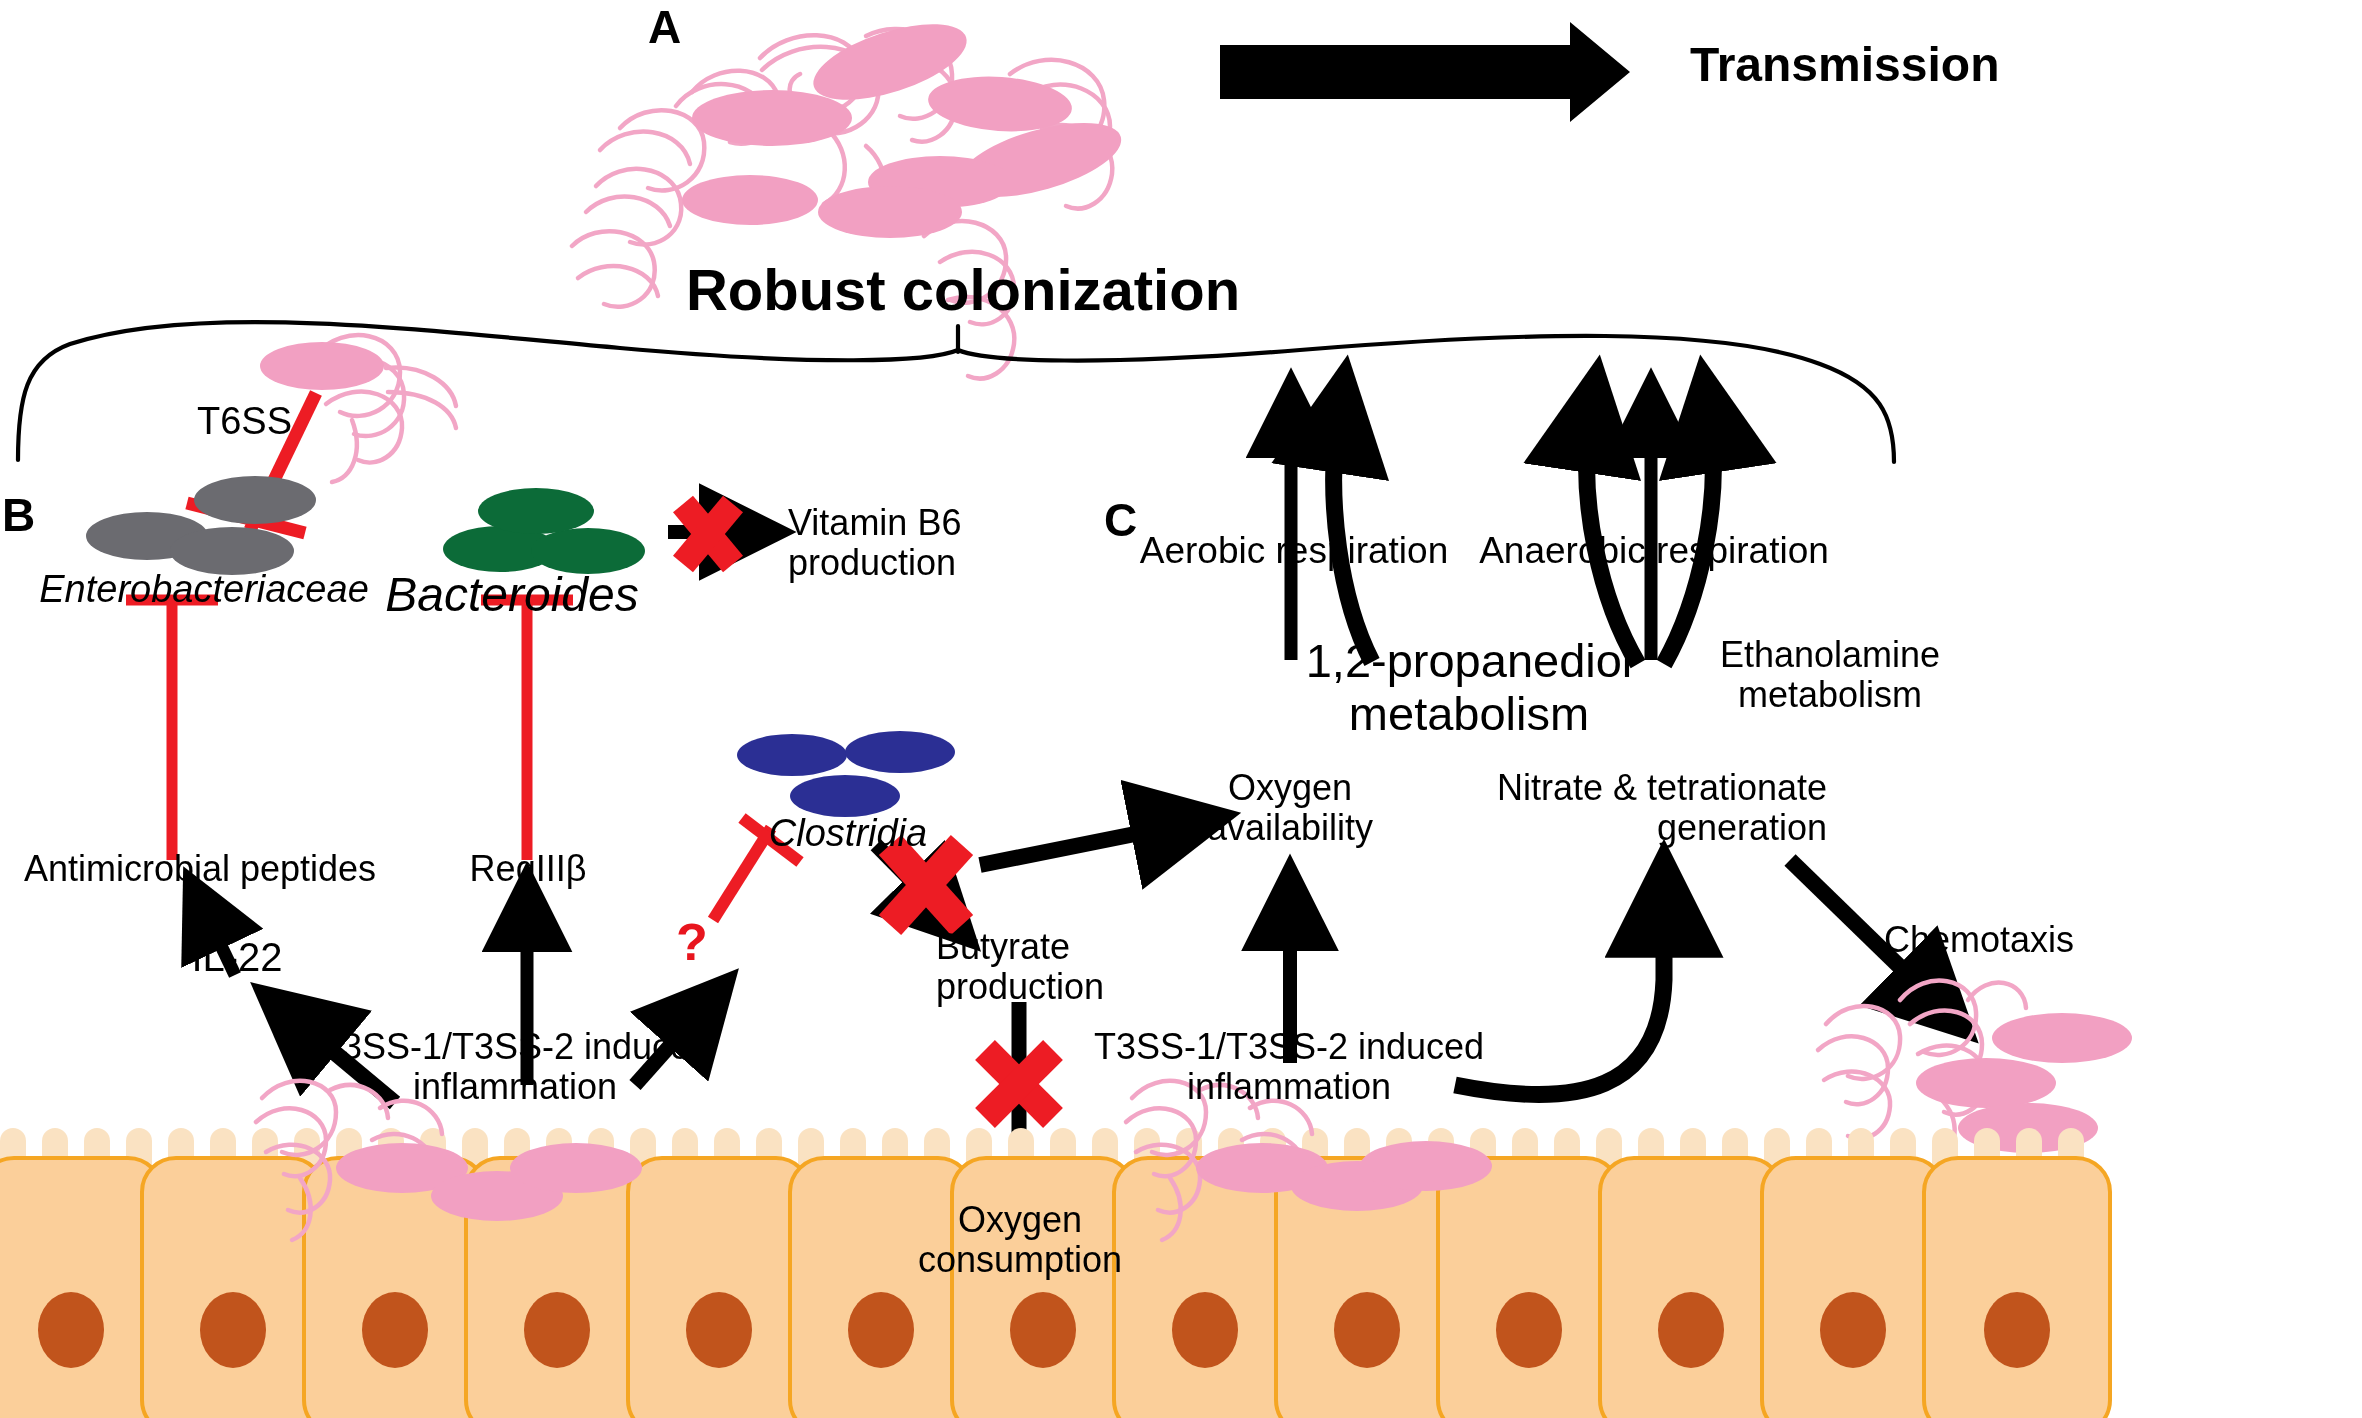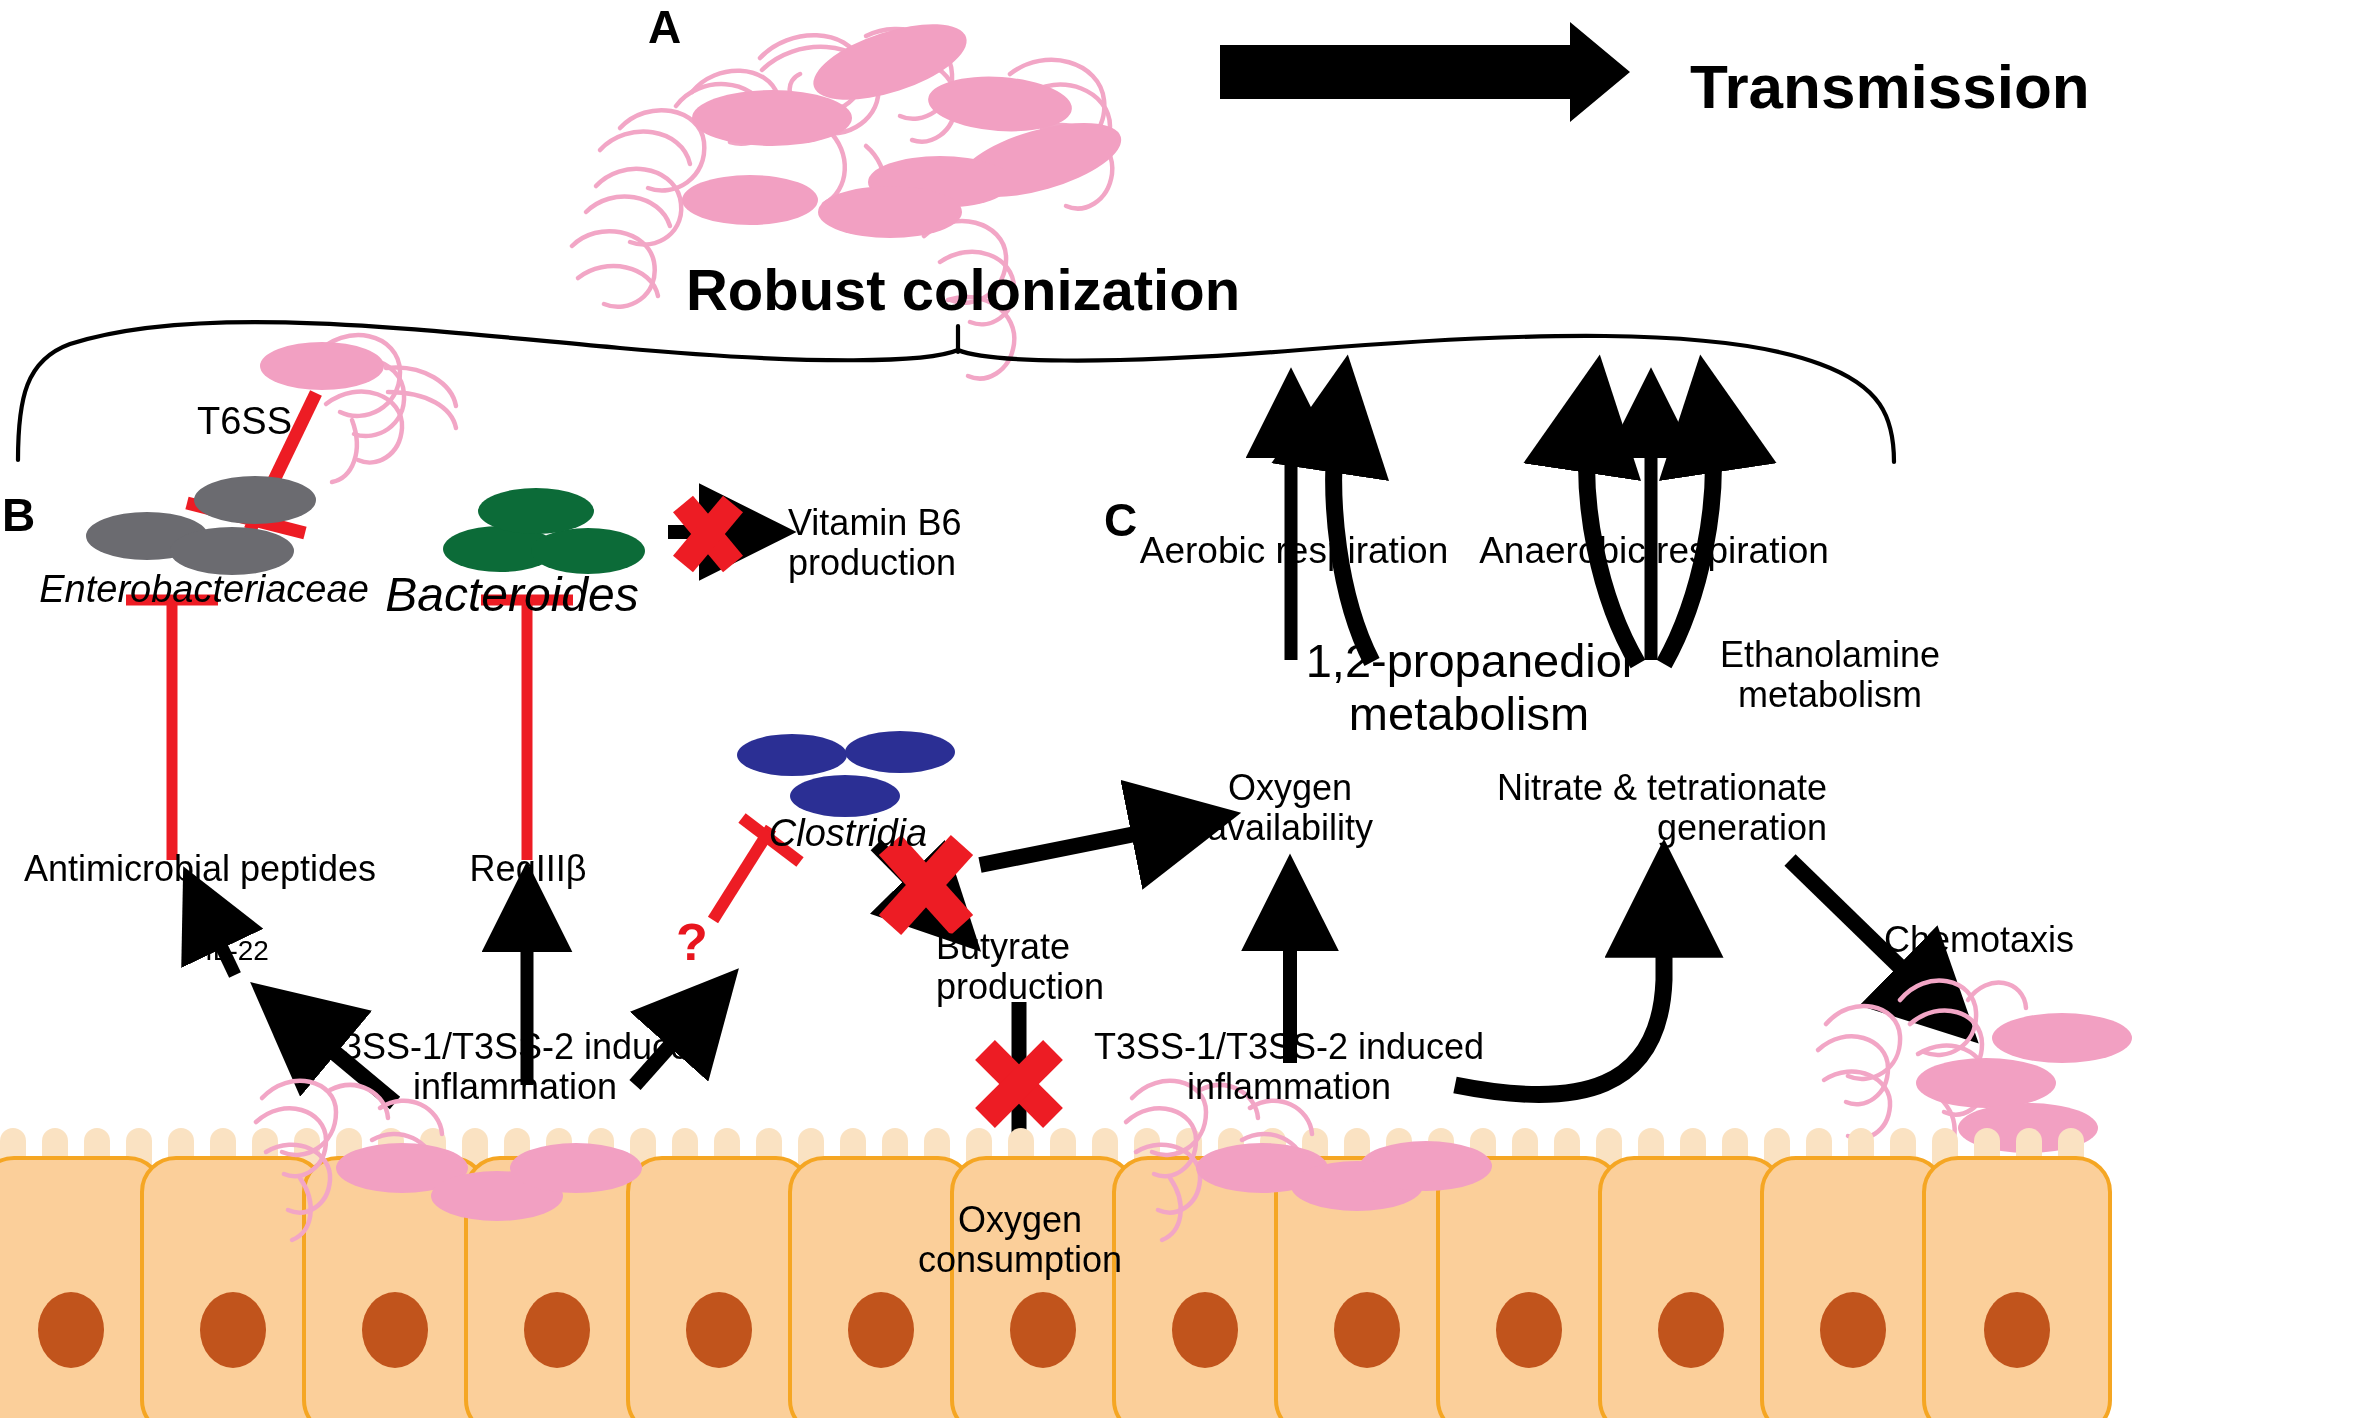--- a/index.html
+++ b/index.html
@@ -312,31 +312,31 @@
       <ellipse cx="1262" cy="1168" rx="66" ry="25" fill="#f2a0c2"></ellipse>
       <ellipse cx="1357" cy="1186" rx="66" ry="25" fill="#f2a0c2"></ellipse>
       <ellipse cx="1426" cy="1166" rx="66" ry="25" fill="#f2a0c2"></ellipse>
     </g>
   </svg>
 
   <div class="lbl panel-letter" style="left:648px;top:2px;">A</div>
   <div class="lbl panel-letter" style="left:2px;top:490px;">B</div>
   <div class="lbl panel-letter" style="left:1104px;top:495px;">C</div>
 
-  <div class="lbl bold-head" style="left:1690px;top:52px;font-size:62px;">Transmission</div>
+  <div class="lbl bold-head" style="left:1690px;top:38px;font-size:48px;">Transmission</div>
   <div class="lbl bold-head ctr" style="left:963px;top:258px;font-size:58px;">Robust colonization</div>
 
   <div class="lbl" style="left:197px;top:400px;font-size:38px;">T6SS</div>
   <div class="lbl ital ctr" style="left:204px;top:568px;font-size:38px;">Enterobacteriaceae</div>
   <div class="lbl ital ctr" style="left:512px;top:568px;font-size:48px;">Bacteroides</div>
   <div class="lbl ital ctr" style="left:848px;top:812px;font-size:38px;">Clostridia</div>
   <div class="lbl" style="left:788px;top:503px;font-size:36px;">Vitamin B6
 production</div>
   <div class="lbl ctr" style="left:200px;top:849px;font-size:36px;">Antimicrobial peptides</div>
-  <div class="lbl ctr" style="left:237px;top:935px;font-size:28px;">IL-22</div>
+  <div class="lbl ctr" style="left:237px;top:935px;font-size:40px;">IL-22</div>
   <div class="lbl ctr" style="left:528px;top:849px;font-size:36px;">RegIIIβ</div>
   <div class="qmark" style="left:676px;top:912px;">?</div>
   <div class="lbl ctr" style="left:515px;top:1027px;font-size:36px;text-align:center;">T3SS-1/T3SS-2 induced
 inflammation</div>
   <div class="lbl ctr" style="left:1020px;top:927px;font-size:36px;text-align:left;">Butyrate
 production</div>
   <div class="lbl ctr" style="left:1020px;top:1200px;font-size:36px;text-align:center;">Oxygen
 consumption</div>
 
   <div class="lbl ctr" style="left:1294px;top:530px;font-size:37px;">Aerobic respiration</div>

